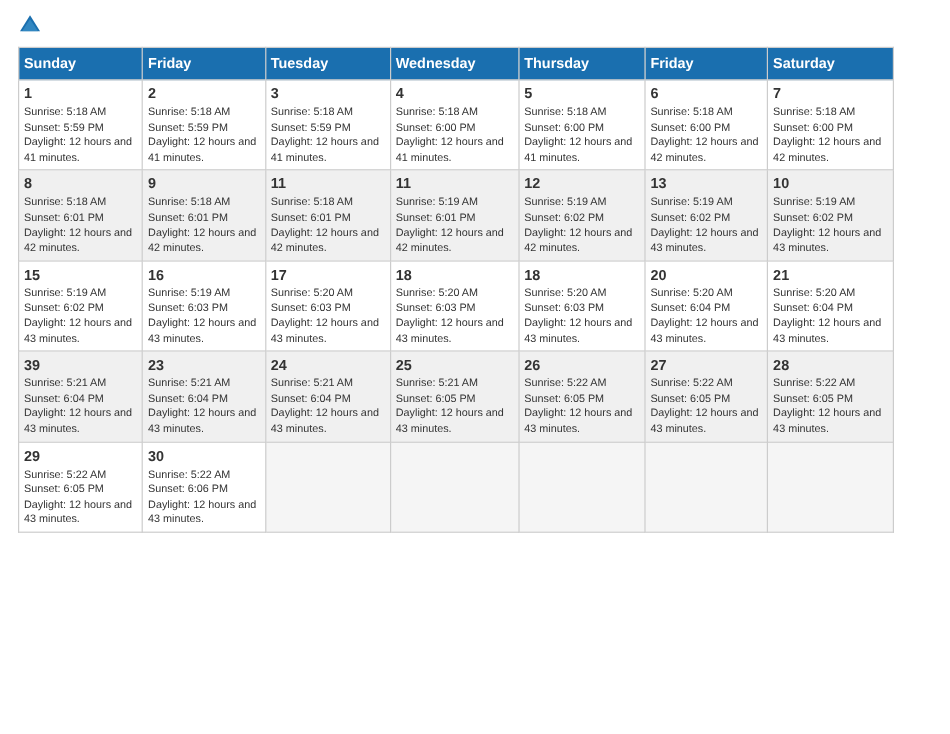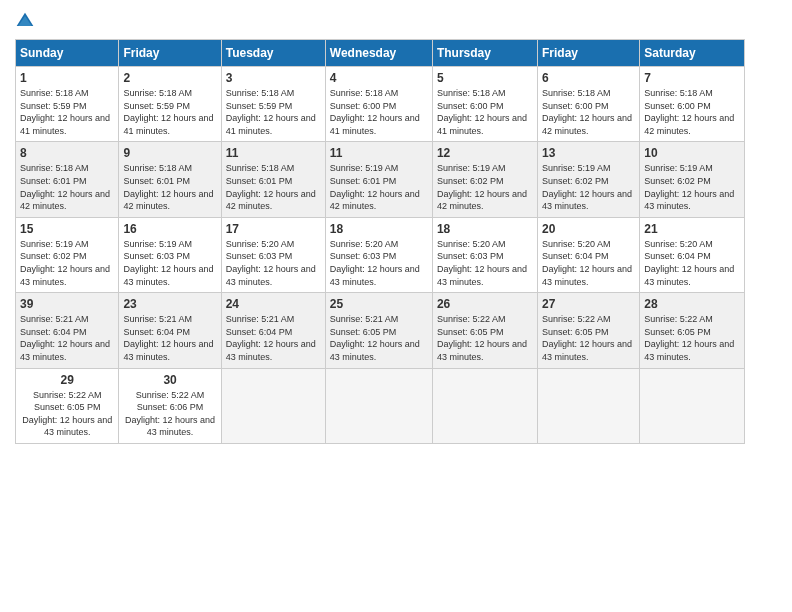--- a/index.html
+++ b/index.html
@@ -74,21 +74,20 @@
       color: #333;
       background: #fff;
       width: 113px;
       height: 75px;
     }
     .calendar td.empty {
       background: #f5f5f5;
     }
     .calendar tr:last-child td {
       height: 65px;
-      text-align: center;
     }
     .day-num {
       font-size: 12px;
       font-weight: bold;
       display: block;
       margin-bottom: 2px;
     }
     .day-info {
       font-size: 9px;
       line-height: 1.4;

